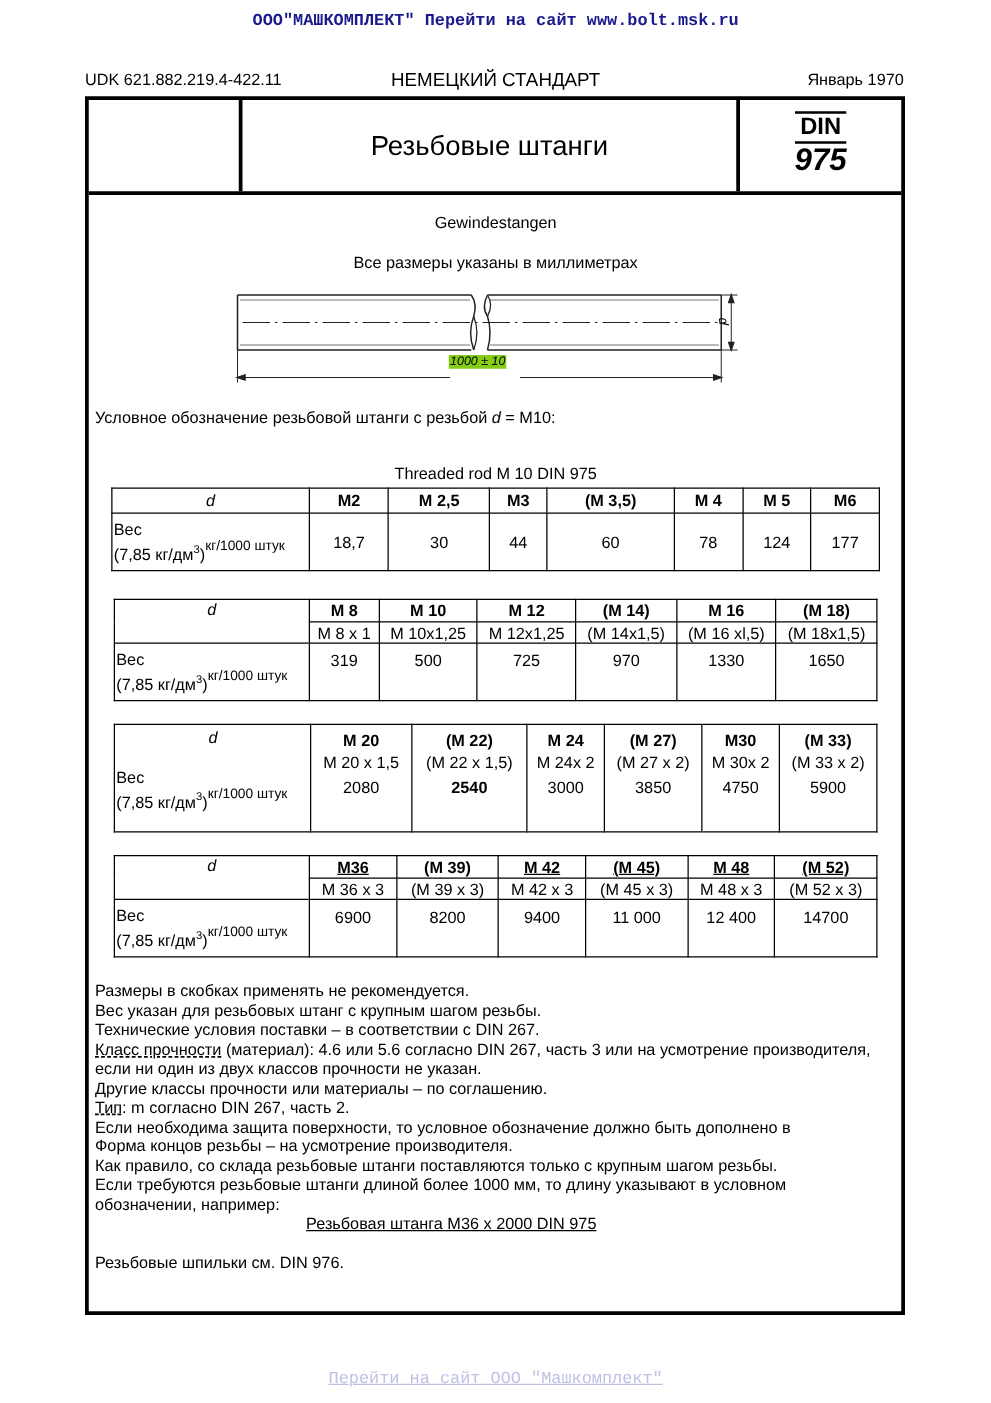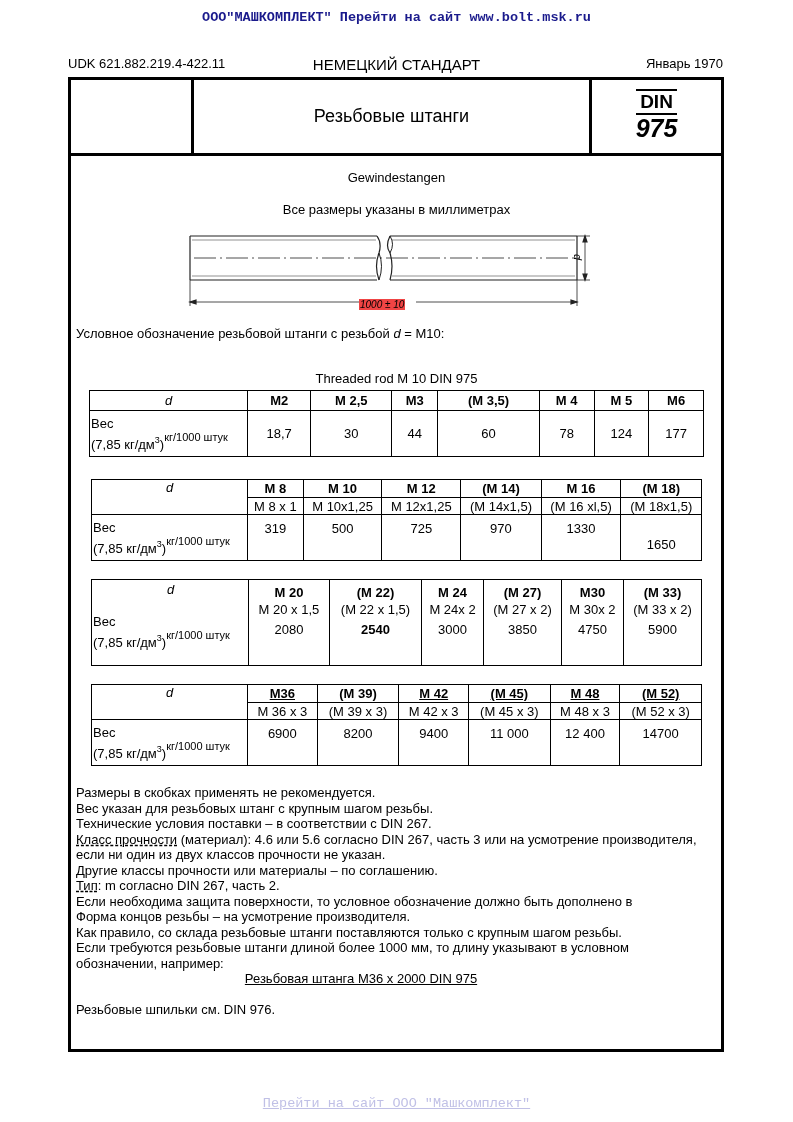--- a/index.html
+++ b/index.html
@@ -6,21 +6,21 @@
   body { width: 793px; height: 1122px; position: relative; overflow: hidden; font-family: "Liberation Sans", sans-serif; color: #000; }
   .abs { position: absolute; }
   .toplink { position: absolute; top: 10px; left: 0; width: 793px; text-align: center; font-family: "Liberation Mono", monospace; font-weight: bold; font-size: 13.5px; color: #1a1a8c; text-decoration: none; }
   .hdr-line { position: absolute; top: 56px; font-size: 13px; }
   .udk { left: 68px; }
   .std { left: 0; width: 793px; text-align: center; font-size: 15px; top: 56px; }
   .date { right: 70px; }
   .frame { position: absolute; left: 68px; top: 77px; width: 656px; height: 975px; border: 3px solid #000; box-sizing: border-box; }
   .titlerow { position: absolute; left: 0; top: 0; width: 650px; height: 73px; border-bottom: 3px solid #000; }
   .tcell1 { position: absolute; left: 0; top: 0; width: 120px; height: 73px; border-right: 3px solid #000; }
-  .tcell2 { position: absolute; left: 123px; top: 0; width: 395px; height: 73px; border-right: 3px solid #000; display: flex; align-items: center; justify-content: center; font-size: 18px; }
+  .tcell2 { position: absolute; left: 123px; top: 0; width: 395px; height: 73px; border-right: 3px solid #000; display: flex; align-items: center; justify-content: center; font-size: 22px; }
   .tcell3 { position: absolute; left: 521px; top: 0; width: 129px; height: 55px; text-align: center; }
   .din-word { position: absolute; left: 0; width: 129px; top: 9px; text-align: center; font-weight: bold; font-size: 19px; line-height: 22px; }
   .din-word span { display: inline-block; border-top: 2px solid #000; border-bottom: 2px solid #000; padding: 0 4px; }
   .din-num { position: absolute; left: 0; width: 129px; top: 34px; text-align: center; font-weight: bold; font-style: italic; font-size: 25px; }
   .centered { position: absolute; left: 0; width: 793px; text-align: center; font-size: 13px; }
   .para { position: absolute; left: 76px; font-size: 13px; }
   table.spec { position: absolute; border-collapse: collapse; font-size: 13px; }
   table.spec td { border: 1px solid #000; text-align: center; padding: 0; }
   table.spec td.lbl { text-align: left; vertical-align: middle; padding-left: 1px; }
   .bold { font-weight: bold; }
@@ -85,21 +85,21 @@
     <path d="M403 46 L405 52 L407 46 Z" fill="#222"></path>
 
     <line x1="10" y1="52" x2="10" y2="78" stroke-width="0.8"></line>
     <line x1="397" y1="52" x2="397" y2="78" stroke-width="0.8"></line>
     <line x1="10" y1="74" x2="180" y2="74" stroke-width="0.8"></line>
     <line x1="236" y1="74" x2="397" y2="74" stroke-width="0.8"></line>
     <path d="M16 72 L10 74 L16 76 Z" fill="#222"></path>
     <path d="M391 72 L397 74 L391 76 Z" fill="#222"></path>
   </g>
 </svg>
-<div class="abs" style="left:359px; top:299px; font-size:10px; font-style:italic; background:#ef4444; padding:0 1px;">1000 ± 10</div>
+<div class="abs" style="left:359px; top:284px; font-size:10px; font-style:italic; background:#84cc16; padding:0 1px;">1000 ± 10</div>
 <div class="abs" style="left:575px; top:251px; font-size:11px; font-style:italic; transform:rotate(90deg);">d</div>
 
 <div class="para" style="top:326px;">
   <span>Условное обозначение резьбовой штанги с резьбой </span><span class="ital">d</span><span> = M10:</span>
 </div>
 <div class="centered" style="top:371px;">Threaded rod M 10 DIN 975</div>
 
 <table class="spec" style="left:89px; top:390px; width:615px;">
   <tbody>
       <tr style="height:20px;">
@@ -150,21 +150,21 @@
   <tr style="height:46px;">
     <td class="lbl">
       <div>Вес</div>
       <div><span>(7,85 кг/дм</span><span class="sup3">3</span><span>)</span><span class="sup">кг/1000 штук</span></div>
     </td>
     <td style="vertical-align:top; padding-top:6px;">319</td>
     <td style="vertical-align:top; padding-top:6px;">500</td>
     <td style="vertical-align:top; padding-top:6px;">725</td>
     <td style="vertical-align:top; padding-top:6px;">970</td>
     <td style="vertical-align:top; padding-top:6px;">1330</td>
-    <td style="vertical-align:top; padding-top:22px;">1650</td>
+    <td style="vertical-align:top; padding-top:6px;">1650</td>
   </tr>
 </tbody>
   </table>
 
 <table class="spec" style="left:91px; top:579px; width:611px;">
   <tbody>
       <tr style="height:86px;">
     <td class="lbl" style="width:155px; vertical-align:top; position:relative;">
       <div class="ital" style="text-align:center; margin-top:2px;">d</div>
       <div style="margin-top:17px;">

